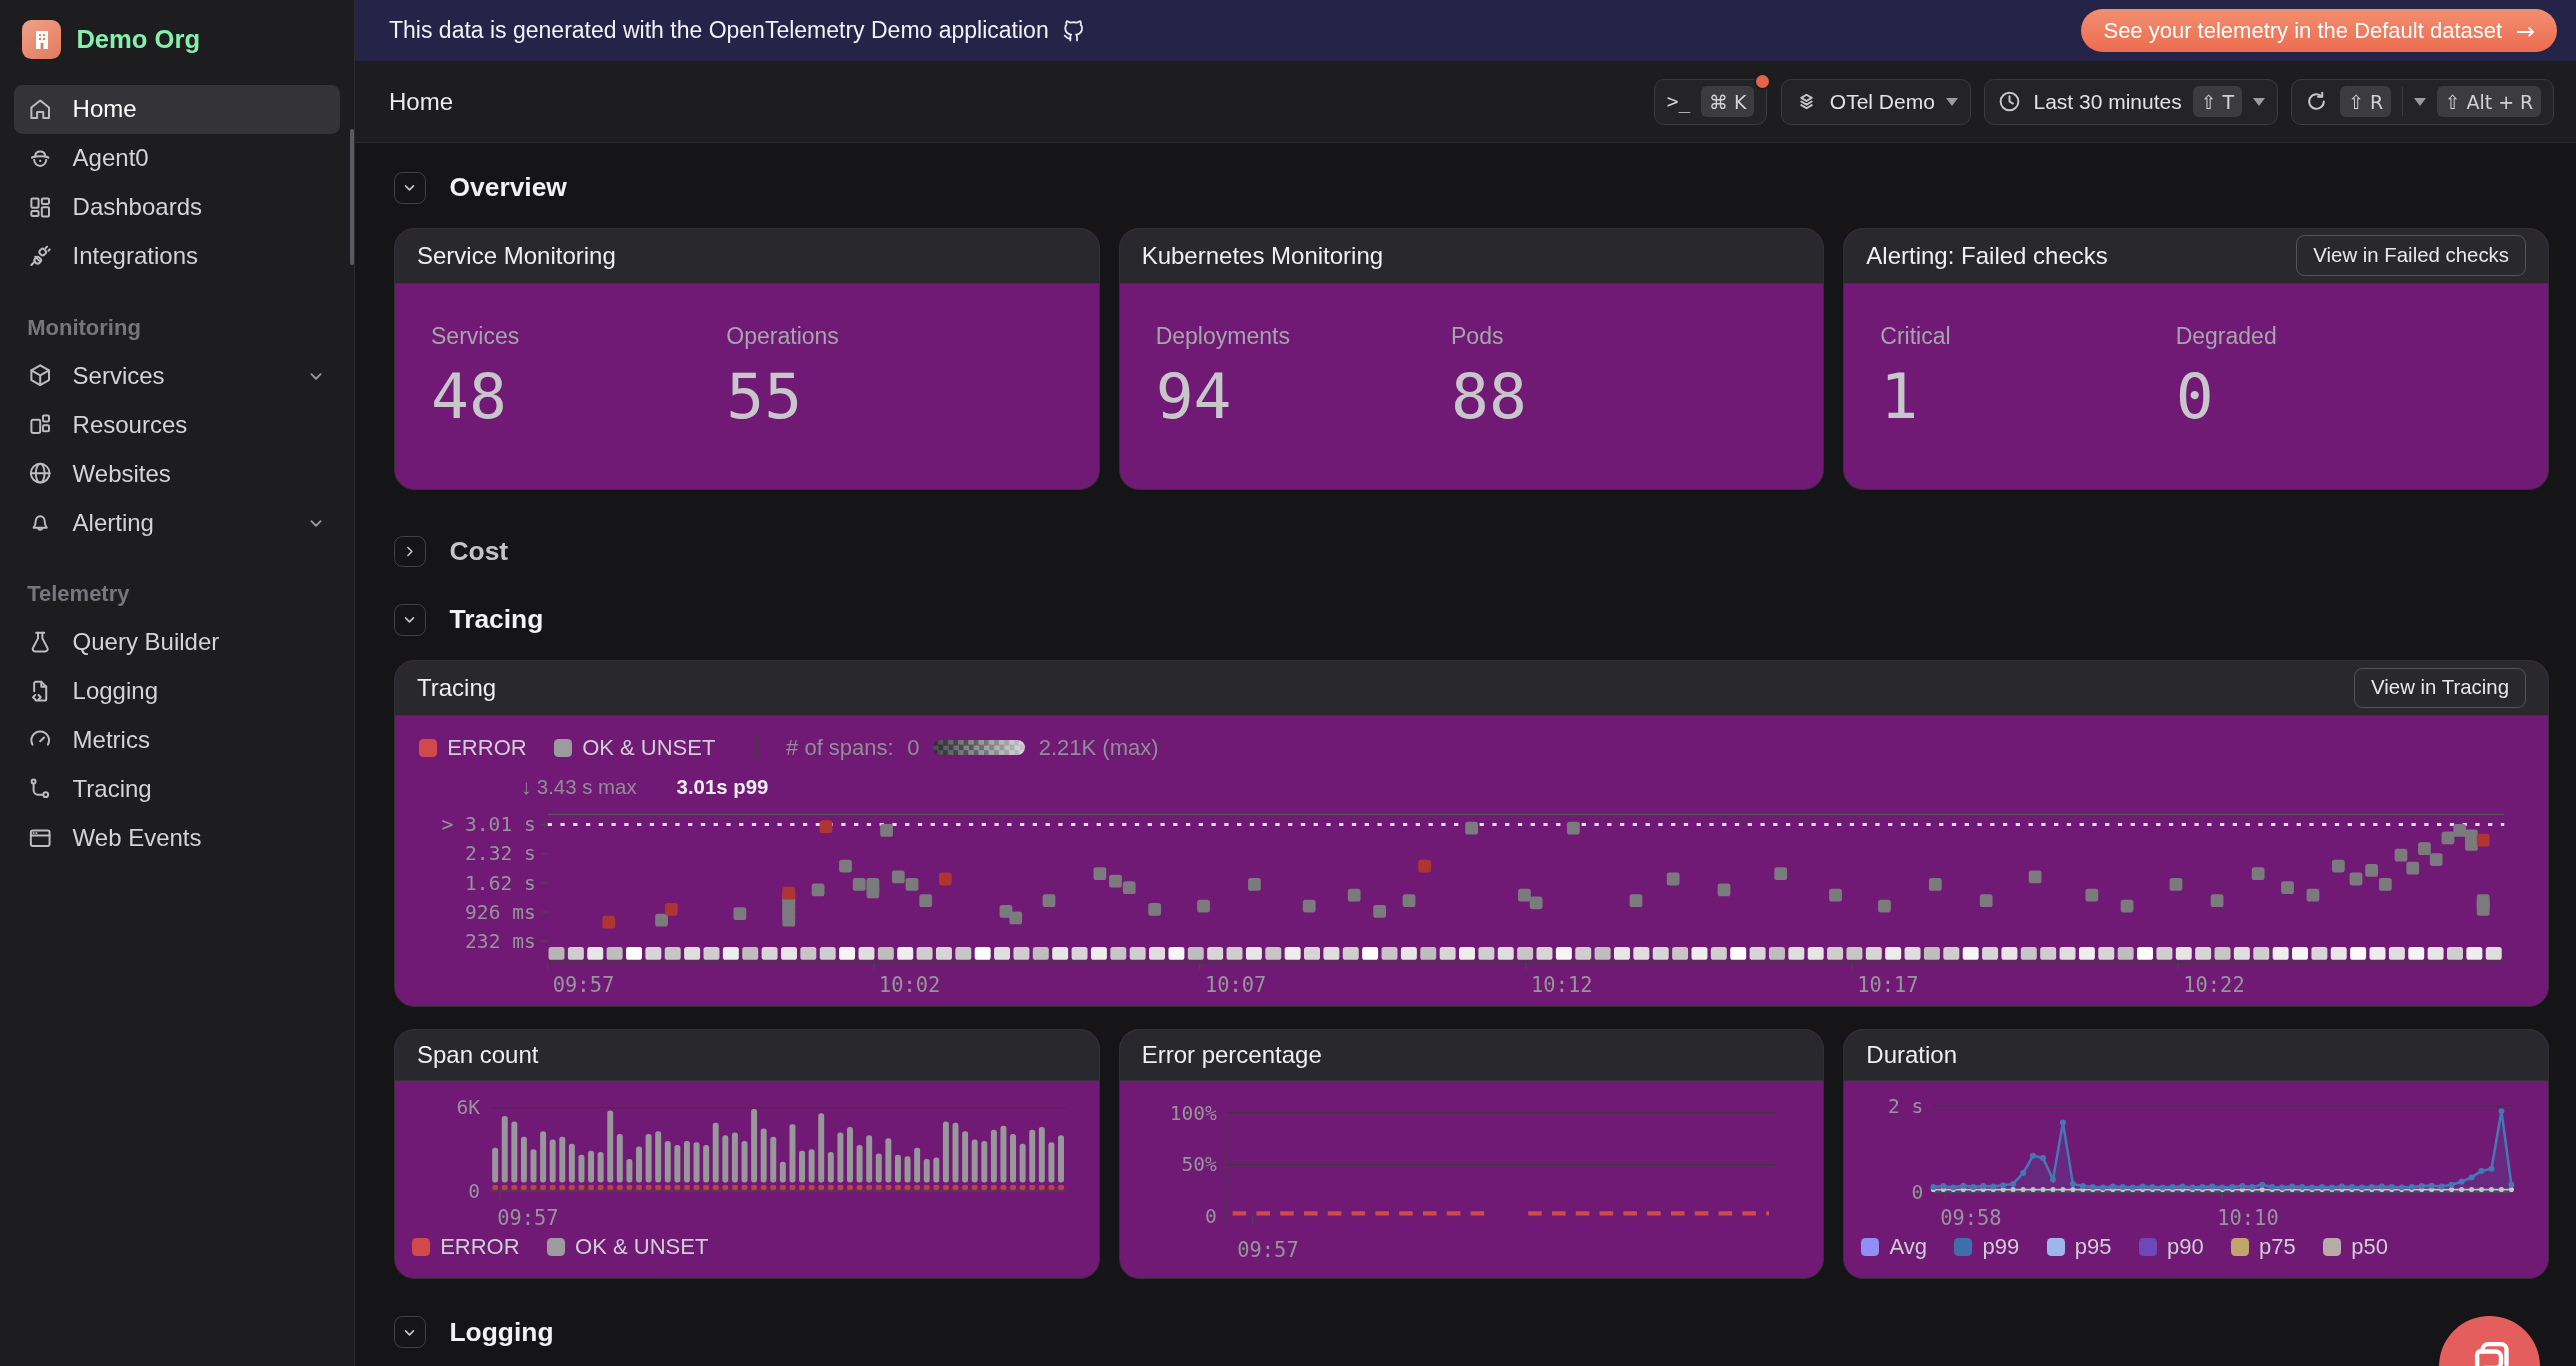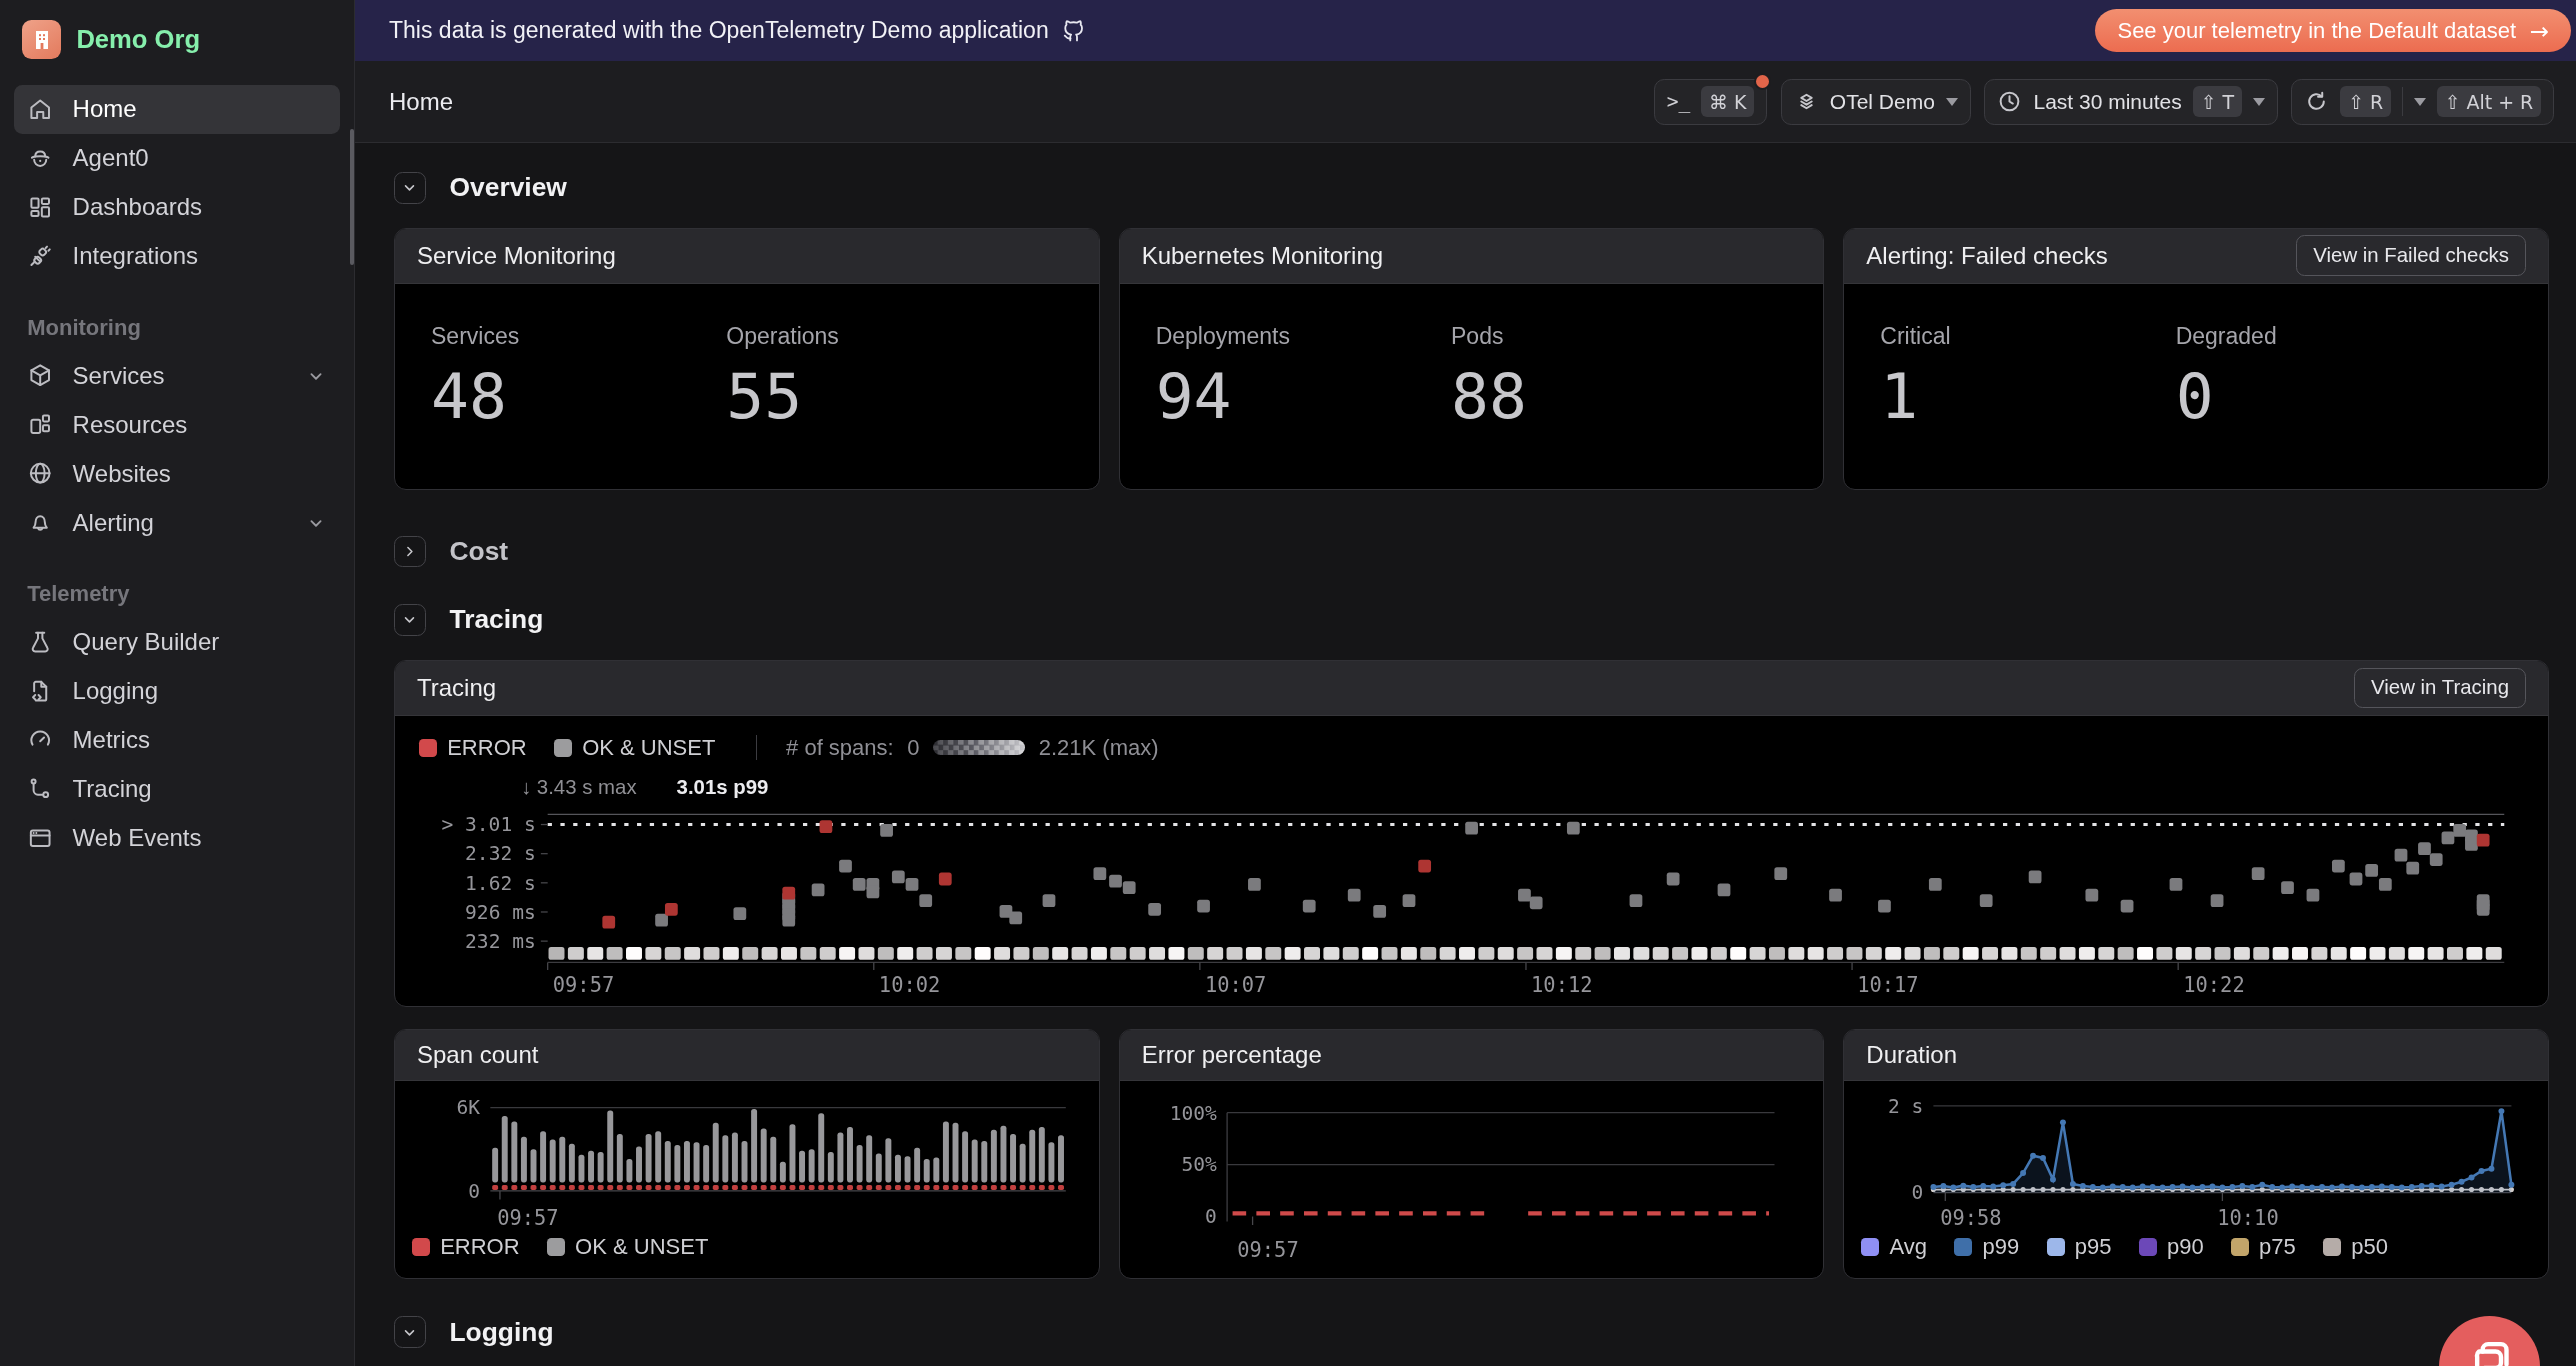--- a/index.html
+++ b/index.html
@@ -14,21 +14,21 @@
   .logo { width:39px; height:39px; border-radius:9.4px; background:linear-gradient(145deg,#efa289,#e37a5d); display:grid; place-items:center; flex:0 0 auto; }
   .org-name { font-size:25.6px; font-weight:700; color:#86efac; }
   .nav-item { display:flex; align-items:center; gap:19px; height:49px; padding:0 13.6px; border-radius:8.5px; font-size:24px; color:#d3d3d8; cursor:pointer; }
   .nav-item.active { background:#343438; color:#ffffff; }
   .nav-icon { width:26.4px; height:26.4px; flex:0 0 auto; stroke:#bcbcc1; fill:none; stroke-width:1.8; stroke-linecap:round; stroke-linejoin:round; }
   .nav-chevron { margin-left:auto; width:22px; height:22px; stroke:#9a9aa0; fill:none; stroke-width:2; stroke-linecap:round; stroke-linejoin:round; }
   .section-label { font-size:22px; font-weight:700; color:#76767c; margin:34px 13.6px 10.2px 13.6px; }
   .side-scroll { position:absolute; top:129px; right:0px; width:4.3px; height:136px; border-radius:2.6px; background:#5a5a60; }
 
   
-  .banner { background:#262349; display:flex; align-items:center; padding:0 5px 0 34px; }
+  .banner { background:#262349; display:flex; align-items:center; padding:0 19px 0 34px; }
   .banner-text { font-size:23px; color:#f1f1f6; }
   .banner-gh { margin-left:12px; width:25.6px; height:25.6px; stroke:#e8e8f0; fill:none; stroke-width:1.7; stroke-linecap:round; stroke-linejoin:round; }
   .banner-cta { margin-left:auto; display:flex; align-items:center; gap:13.6px; background:linear-gradient(180deg,#f28f70,#ec6c50); border:none; border-radius:851px; height:43px; padding:0 22px; font-size:22px; color:#ffffff; font-family:inherit; cursor:pointer; }
   .cta-arrow { font-family:"DejaVu Sans",sans-serif; font-size:23px; }
 
   
   .topbar { background:#1d1d20; border-bottom:0.9px solid #2c2c30; display:flex; align-items:center; padding:0 22px 0 34px; }
   .breadcrumb { font-size:24px; font-weight:500; color:#ececf0; }
   .controls { margin-left:auto; display:flex; align-items:center; gap:13.6px; }
   .ctrl { position:relative; display:flex; align-items:center; gap:11px; background:#242427; border:0.9px solid #3b3b40; border-radius:10.2px; height:46px; padding:0 12px; font-size:21px; color:#e2e2e6; cursor:pointer; }
@@ -43,21 +43,21 @@
   .main { overflow:hidden; padding:29px 27px 0 39px; position:relative; background:#151517; }
   .section-header { display:flex; align-items:center; gap:24px; margin-bottom:24px; }
   .collapse-btn { width:31.5px; height:31.5px; border:0.9px solid #434348; border-radius:8.5px; background:transparent; display:grid; place-items:center; cursor:pointer; }
   .collapse-btn svg { width:19px; height:19px; stroke:#c6c6cb; fill:none; stroke-width:2; stroke-linecap:round; stroke-linejoin:round; }
   .section-title { font-size:26.4px; font-weight:700; color:#f2f2f4; }
   .section-title.muted { color:#c3c3c8; }
   .mt-lg { margin-top:46px; }
   .mt-md { margin-top:37px; }
 
   .cards-row { display:grid; grid-template-columns:1fr 1fr 1fr; gap:19px; }
-  .card { background:#000000; border:0.9px solid #303035; border-radius:12px; overflow:hidden; }
+  .card { background:#701a75; border:0.9px solid #303035; border-radius:20px; overflow:hidden; }
   .card-header { background:#29292d; border-bottom:0.9px solid #353539; height:55px; display:flex; align-items:center; padding:0 22px; }
   .card-title { font-size:24px; font-weight:500; color:#efeff1; }
   .card-btn { margin-left:auto; border:0.9px solid #55555b; border-radius:8.5px; background:transparent; padding:7.7px 16px; font-size:20.4px; color:#e8e8ec; font-family:inherit; cursor:pointer; }
   .stat-body { display:flex; padding:39px 25.6px 56px 36px; }
   .stat { width:46%; }
   .stat-label { font-size:23px; color:#a5a5ab; margin-bottom:10.2px; }
   .stat-value { font-family:"DejaVu Sans Mono",monospace; font-size:63px; color:#c7c7cb; }
 
   
   .trace-card { margin-bottom:22px; }

